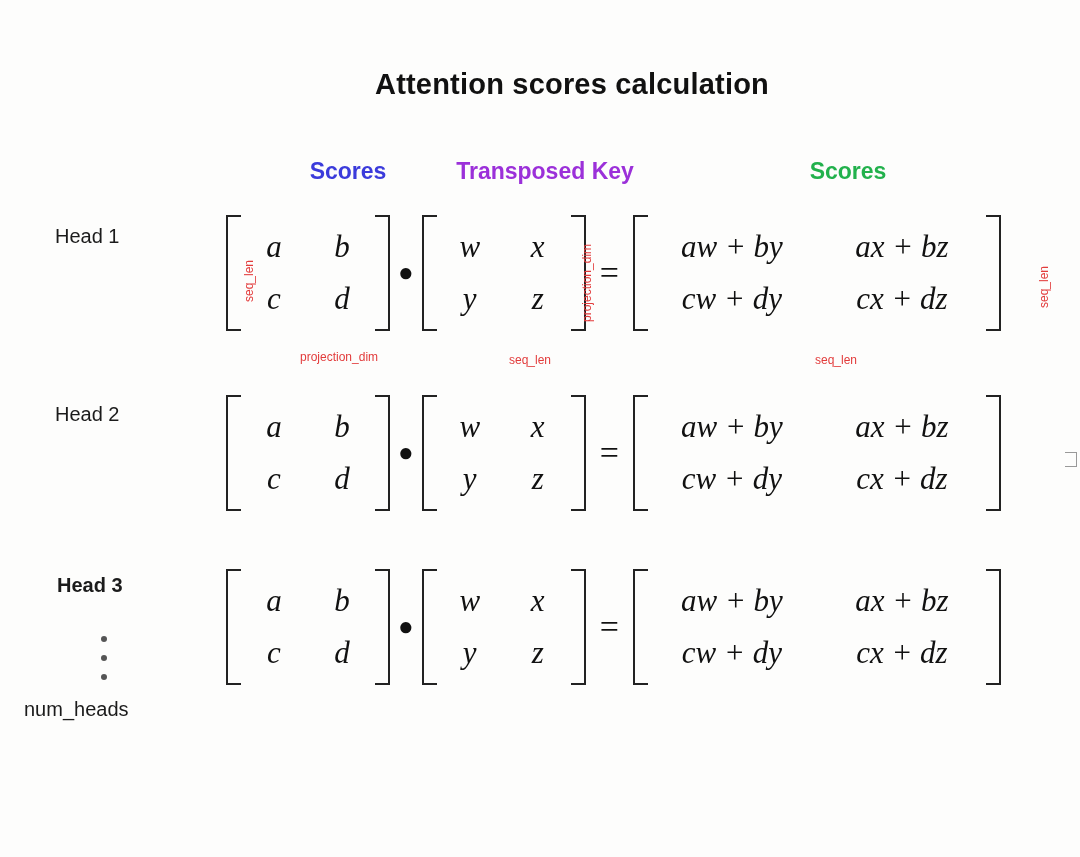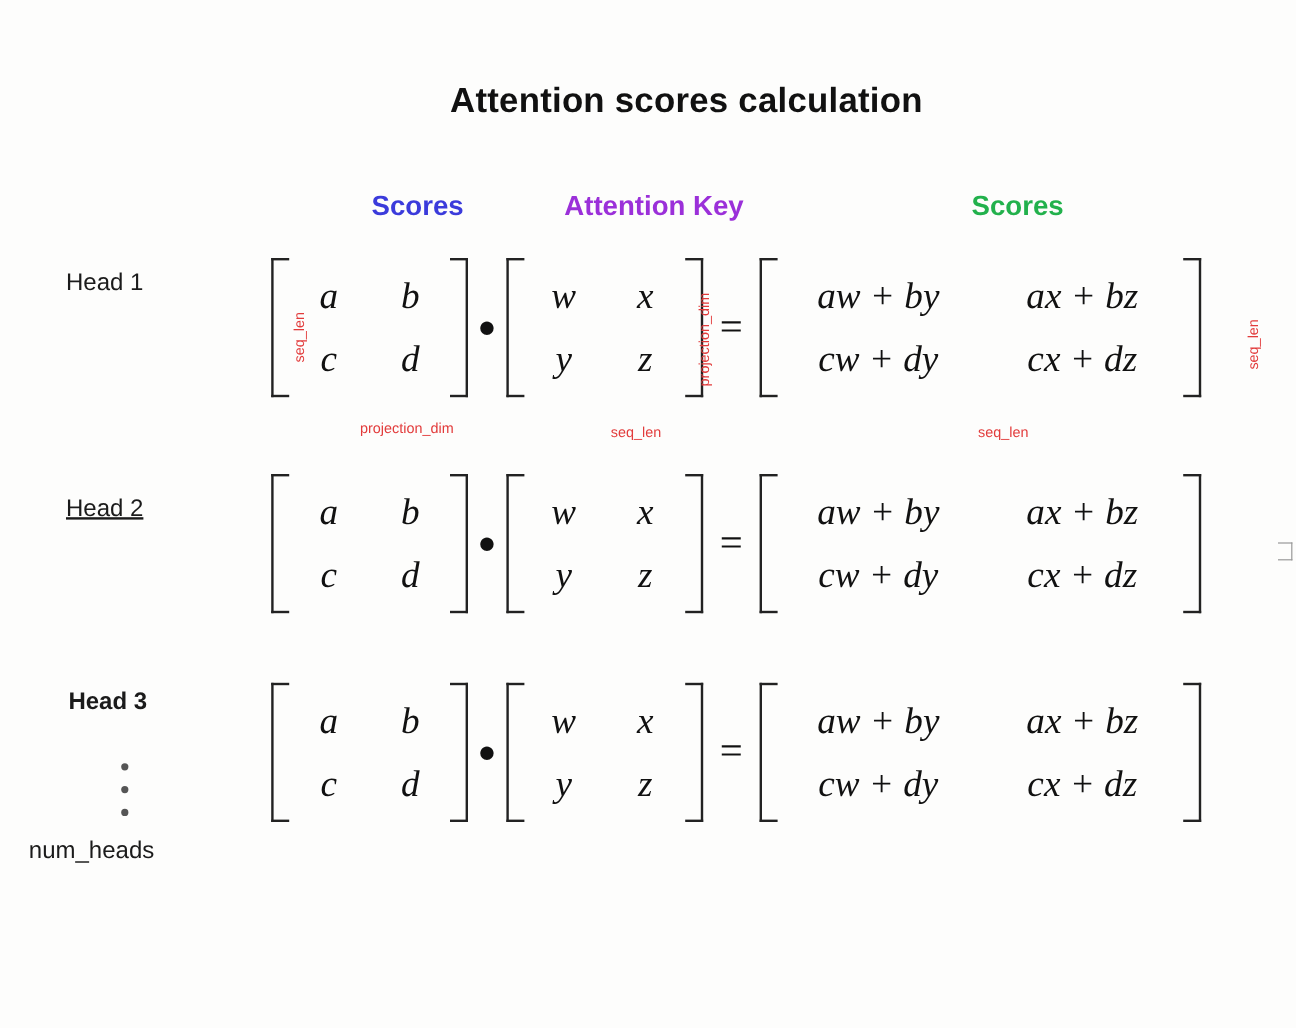--- a/index.html
+++ b/index.html
@@ -41,21 +41,21 @@
   #hdr-scores { top: 158px; left: 740px; width: 216px; color: #22b14c; }
 
   
   .row-label {
     position: absolute;
     font-size: 20px;
     color: #1b1b1b;
     white-space: nowrap;
   }
   #lbl-head1 { top: 225px; left: 55px; }
-  #lbl-head2 { top: 413px; left: 55px; text-decoration: underline; }
+  #lbl-head2 { top: 403px; left: 55px; }
   #lbl-head3 { top: 574px; left: 57px; font-weight: bold; }
   #lbl-numheads { top: 698px; left: 24px; font-size: 20px; }
 
   .vdots {
     position: absolute;
     left: 99px;
     top: 636px;
     width: 10px;
     height: 44px;
     display: flex;
@@ -169,21 +169,21 @@
     border-left: none;
     background: transparent;
   }
 </style>
 </head>
 <body>
 
 <div class="slide-title">Attention scores calculation</div>
 
 <div class="col-header" id="hdr-query">Scores</div>
-<div class="col-header" id="hdr-key">Attention Key</div>
+<div class="col-header" id="hdr-key">Transposed Key</div>
 <div class="col-header" id="hdr-scores">Scores</div>
 
 <div class="row-label" id="lbl-head1">Head 1</div>
 <div class="row-label" id="lbl-head2">Head 2</div>
 <div class="row-label" id="lbl-head3">Head 3</div>
 <div class="vdots">
   <span></span>
     <span></span>
     <span></span>
 </div>

